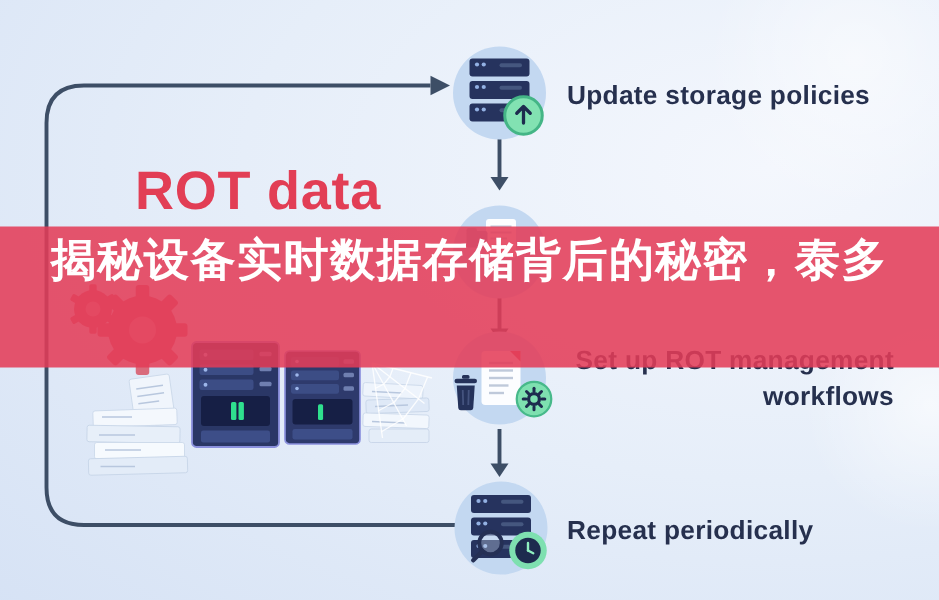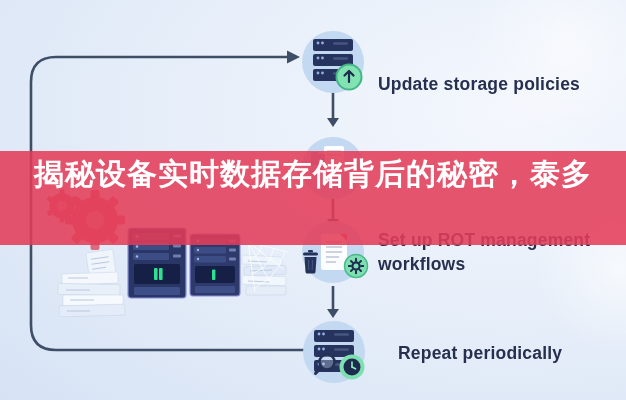--- a/index.html
+++ b/index.html
@@ -12,24 +12,24 @@
   .blob-right{left:535px;top:185px;width:170px;height:170px;
     background:radial-gradient(circle,rgba(255,255,255,.6) 0%,rgba(255,255,255,0) 70%);}
   .blob-topright{left:470px;top:-60px;width:200px;height:200px;
     background:radial-gradient(circle,rgba(255,255,255,.5) 0%,rgba(255,255,255,0) 70%);}
   svg.scene{position:absolute;left:0;top:0;z-index:1;}
   .title{position:absolute;left:58px;top:103px;width:228px;text-align:center;z-index:2;}
   .title-main{font-size:27px;font-weight:800;color:#1b2234;letter-spacing:.3px;line-height:1.1;}
   .title-accent{font-size:36px;font-weight:800;color:var(--accent-red,#e23e55);letter-spacing:.5px;line-height:1.1;margin-top:4px;}
   .step-label{position:absolute;left:378px;z-index:2;font-size:17.5px;font-weight:700;
     color:var(--navy-text,#26304e);letter-spacing:.2px;line-height:1.38;}
-  .step-label-1{top:51px;margin-top:21px;}
+  .step-label-1{top:51px;}
   .step-label-2{top:142px;}
-  .step-label-3{top:228px;width:218px;}
-  .step-label-4{top:341px;margin-left:20px;}
+  .step-label-3{top:228px;width:218px;text-align:right;}
+  .step-label-4{top:341px;}
   .banner{position:absolute;left:0;top:151px;width:626px;height:94px;z-index:5;
     background:var(--banner-red,rgba(227,60,87,.87));}
   .banner-text{position:absolute;left:0;width:626px;text-align:center;z-index:6;
     color:#ffffff;font-weight:900;font-size:30px;letter-spacing:1px;line-height:1;}
   .banner-line1{top:159px;}
   .banner-line2{top:199px;}
 </style>
 </head>
 <body>
 
@@ -270,20 +270,21 @@
       <g>
         <circle cx="352" cy="367" r="12.5" fill="#7ee0b0"></circle>
         <circle cx="352" cy="367" r="8.5" fill="#1d2b4e"></circle>
         <line x1="352" y1="367" x2="352" y2="362" stroke="#8ff0c0" stroke-width="1.6" stroke-linecap="round"></line>
         <line x1="352" y1="367" x2="355.5" y2="368.8" stroke="#8ff0c0" stroke-width="1.6" stroke-linecap="round"></line>
       </g>
     </g>
   </svg>
 
   <div class="title">
+    <div class="title-accent">ROT data</div>
   </div>
 
   <div class="step-label step-label-1">Update storage policies</div>
   <div class="step-label step-label-3">Set up ROT management workflows</div>
   <div class="step-label step-label-4">Repeat periodically</div>
 
   <div class="banner"></div>
   <div class="banner-text banner-line1">揭秘设备实时数据存储背后的秘密，泰多</div>
 
 </div>

